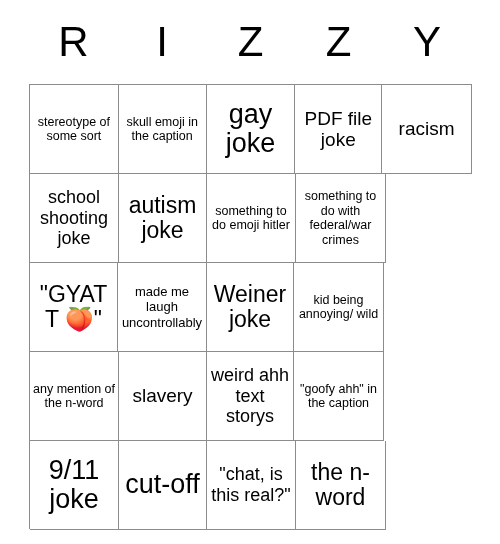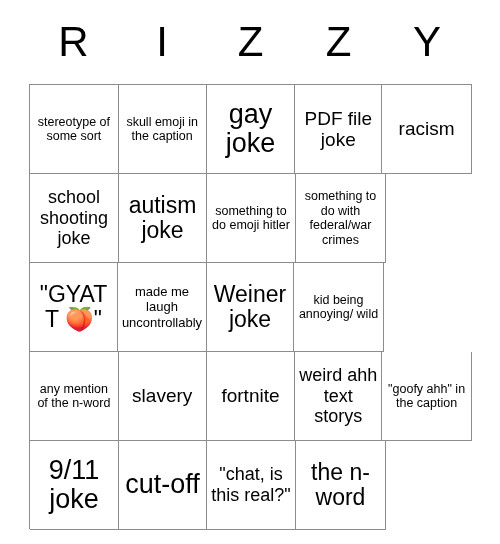--- a/index.html
+++ b/index.html
@@ -158,23 +158,20 @@
           <span class="cell-text fs-sm">kid being annoying/ wild</span>
         </div>
       </div>
       <div class="grid-row">
         <div class="cell c0">
           <span class="cell-text fs-sm">any mention of the n-word</span>
         </div>
         <div class="cell c1">
           <span class="cell-text fs-lg">slavery</span>
         </div>
-        <div class="cell c2">
-          <span class="cell-text fs-lg">fortnite</span>
-        </div>
         <div class="cell c3">
           <span class="cell-text fs-md">weird ahh text storys</span>
         </div>
         <div class="cell c4">
           <span class="cell-text fs-sm">"goofy ahh" in the caption</span>
         </div>
       </div>
       <div class="grid-row">
         <div class="cell c0">
           <span class="cell-text fs-xxl">9/11 joke</span>

